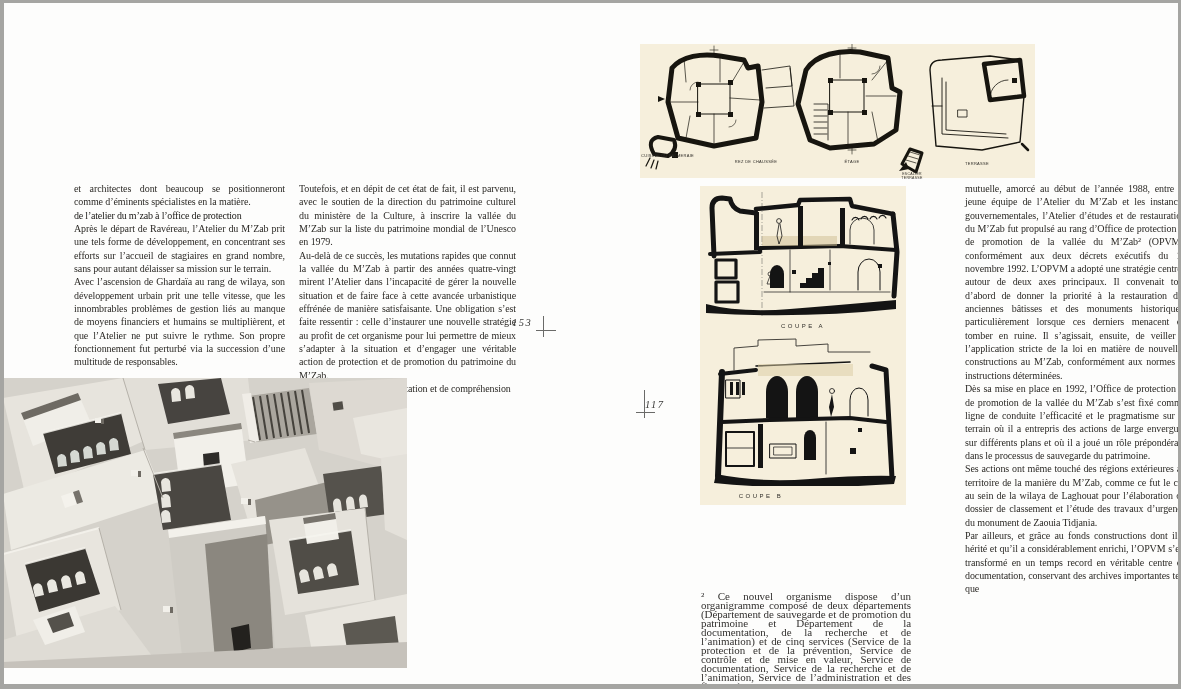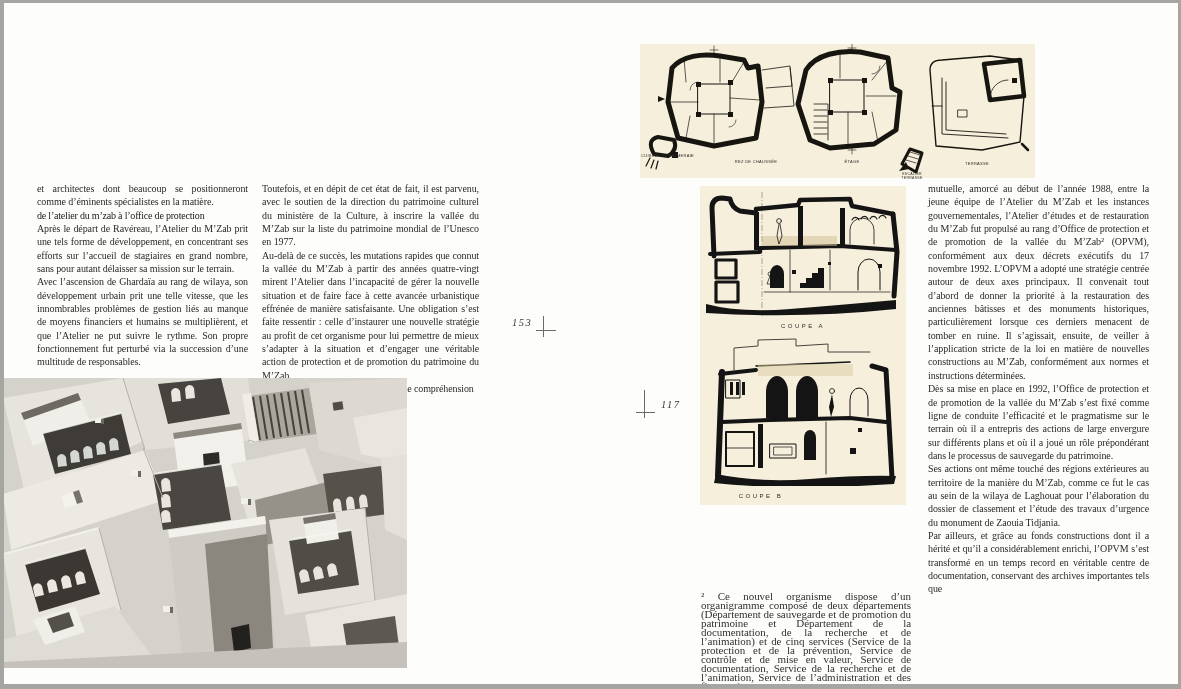--- a/index.html
+++ b/index.html
@@ -3,34 +3,34 @@
 <meta charset="utf-8">
 <style>
   html,body{margin:0;padding:0;}
   body{
     width:1181px;height:689px;position:relative;overflow:hidden;
     background:#fdfdfc;
     font-family:"Liberation Serif","DejaVu Serif",serif;
     color:#2c2a26;
   }
   .frame{position:absolute;inset:0;border:3px solid #a5a5a2;border-left-width:4px;border-bottom-width:5px;pointer-events:none;z-index:50;}
-  .col{position:absolute;font-size:10px;line-height:13.35px;letter-spacing:-0.1px;text-align:justify;}
+  .col{position:absolute;font-size:10px;line-height:13.35px;letter-spacing:-0.1px;text-align:justify;margin-left:37px;}
   .col p{margin:0;}
   .col1{left:37px;top:182px;width:211px;}
   .col2{left:262px;top:182px;width:217px;}
   .colR{left:928px;top:182px;width:221px;}
   h2.sect{margin:0;font-size:10px;line-height:13.35px;font-weight:normal;letter-spacing:-0.2px;white-space:nowrap;color:#191815;}
   
   .pagemark{position:absolute;font-style:italic;font-size:10.5px;letter-spacing:1.5px;color:#3a3a38;}
   .pm116{left:512px;top:317px;}
   .pm117{left:641px;top:399px;}
   .pagemark .v,.pagemark .h{position:absolute;background:#6a6a68;}
   .pm116 .v{left:31px;top:-1px;width:1px;height:21px;}
   .pm116 .h{left:24px;top:13px;width:20px;height:1px;}
-  .pm117 .num{margin-left:20px;}
+  .pm117 .num{margin-left:4px;}
   .pm117 .v{left:3px;top:-9px;width:1px;height:28px;}
   .pm117 .h{left:-5px;top:13px;width:19px;height:1px;}
   
   .photo{position:absolute;left:3px;top:378px;width:404px;height:290px;margin:0;background:#d2cfc8;}
   .photo svg{display:block;width:100%;height:100%;}
   
   .panel{position:absolute;background:#f6efdc;}
   .plans-panel{left:640px;top:44px;width:395px;height:134px;}
   .coupes-panel{left:700px;top:186px;width:206px;height:319px;}
   .panel svg{position:absolute;display:block;}
@@ -56,21 +56,21 @@
   <div class="frame"></div>
 
   <section>
     <div class="col col1">
       <p>et architectes dont beaucoup se positionneront comme d’éminents spécialistes en la matière.</p>
       <h2 class="sect">de l’atelier du m’zab à l’office de protection</h2>
       <p>Après le départ de Ravéreau, l’Atelier du M’Zab prit une tels forme de développement, en concentrant ses efforts sur l’accueil de stagiaires en grand nombre, sans pour autant délaisser sa mission sur le terrain.</p>
       <p>Avec l’ascension de Ghardaïa au rang de wilaya, son développement urbain prit une telle vitesse, que les innombrables problèmes de gestion liés au manque de moyens financiers et humains se multiplièrent, et que l’Atelier ne put suivre le rythme. Son propre fonctionnement fut perturbé via la succession d’une multitude de responsables.</p>
     </div>
     <div class="col col2">
-      <p>Toutefois, et en dépit de cet état de fait, il est parvenu, avec le soutien de la direction du patrimoine culturel du ministère de la Culture, à inscrire la vallée du M’Zab sur la liste du patrimoine mondial de l’Unesco en 1977.</p>
+      <p>Toutefois, et en dépit de cet état de fait, il est parvenu, avec le soutien de la direction du patrimoine culturel du ministère de la Culture, à inscrire la vallée du M’Zab sur la liste du patrimoine mondial de l’Unesco en 1979.</p>
       <p>Au-delà de ce succès, les mutations rapides que connut la vallée du M’Zab à partir des années quatre-vingt mirent l’Atelier dans l’incapacité de gérer la nouvelle situation et de faire face à cette avancée urbanistique effrénée de manière satisfaisante. Une obligation s’est faite ressentir : celle d’instaurer une nouvelle stratégie au profit de cet organisme pour lui permettre de mieux s’adapter à la situation et d’engager une véritable action de protection et de promotion du patrimoine du M’Zab.</p>
       <p>Suite à un travail de concertation et de compréhension</p>
     </div>
 
     <div class="pagemark pm116">
       <span class="num">153</span>
       <span class="v"></span>
       <span class="h"></span>
     </div>
 

